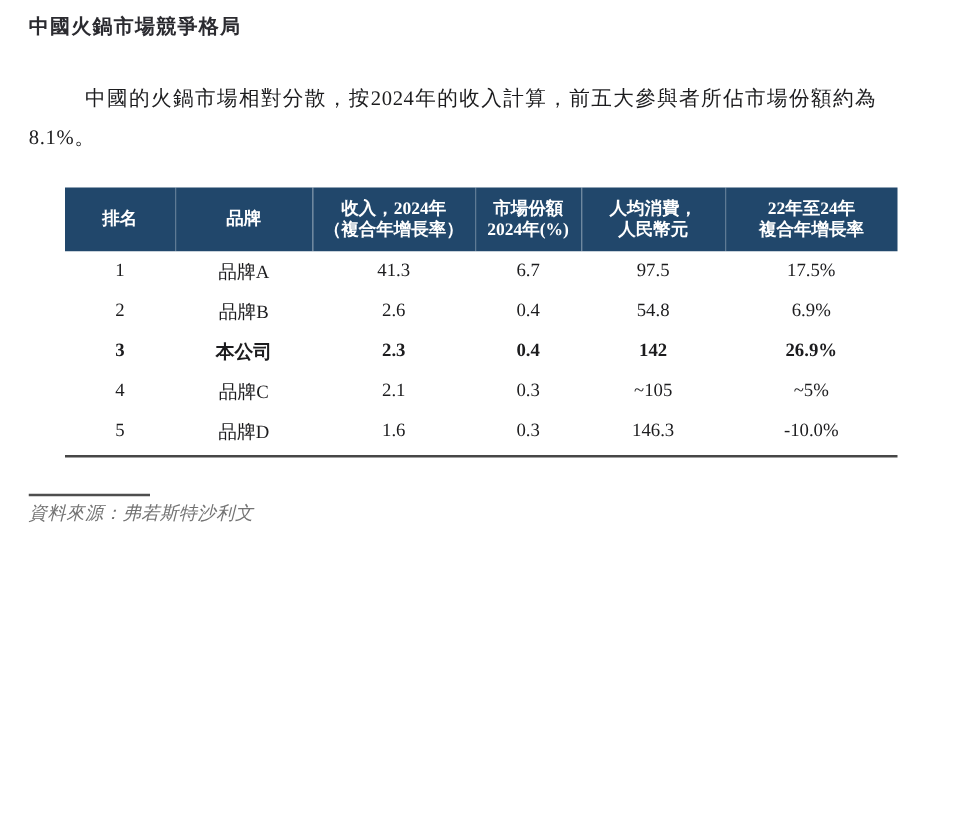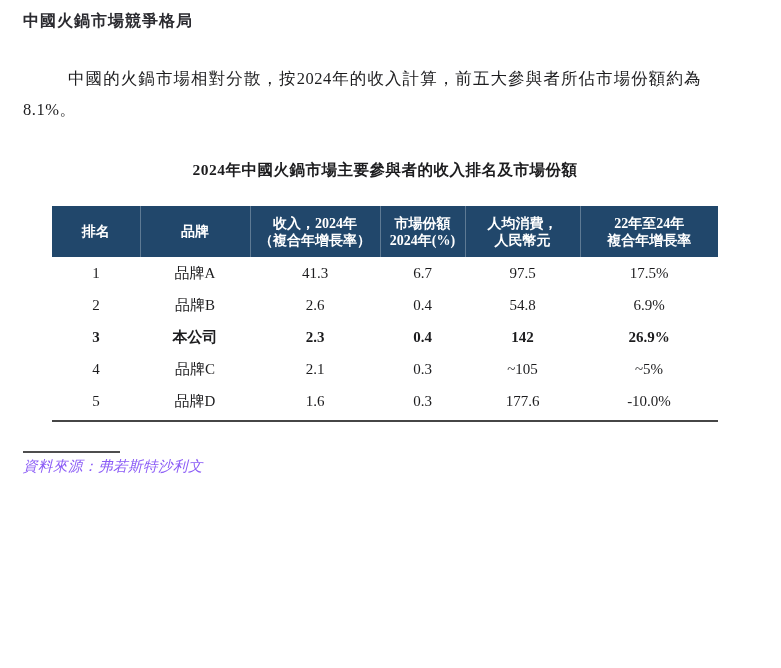--- a/index.html
+++ b/index.html
@@ -83,35 +83,34 @@
   }
   .foot-rule {
     width: 97px;
     margin: 29px 0 4px 23px;
     border-top: 2px solid #4e4e4e;
   }
   .source-note {
     margin: 0 0 0 23px;
     font-style: italic;
     font-size: 14.5px;
-    color: #8b5cf6;
+    color: #737373;
     letter-spacing: 0.5px;
   }
 </style>
 </head>
 <body>
 
 <div class="page">
 
   <h1 class="heading">中國火鍋市場競爭格局</h1>
 
   <p class="body-para para-1">中國的火鍋市場相對分散，按2024年的收入計算，前五大參與者所佔市場份額約為8.1%。</p>
 
 
-  <div class="table-title">2024年中國火鍋市場主要參與者的收入排名及市場份額</div>
 
   <table class="market-table">
     <colgroup>
       <col style="width:88px">
         <col style="width:110px">
         <col style="width:130px">
       <col style="width:85px">
         <col style="width:115px">
         <col style="width:138px">
     </colgroup>
@@ -174,21 +173,21 @@
         <td>2.1</td>
         <td>0.3</td>
         <td>~105</td>
         <td>~5%</td>
       </tr>
       <tr>
         <td>5</td>
         <td>品牌D</td>
         <td>1.6</td>
         <td>0.3</td>
-        <td>177.6</td>
+        <td>146.3</td>
         <td>-10.0%</td>
       </tr>
     </tbody>
   </table>
 
   <div class="table-bottom-rule"></div>
 
   <div class="foot-rule"></div>
   <div class="source-note">資料來源：弗若斯特沙利文</div>
 

